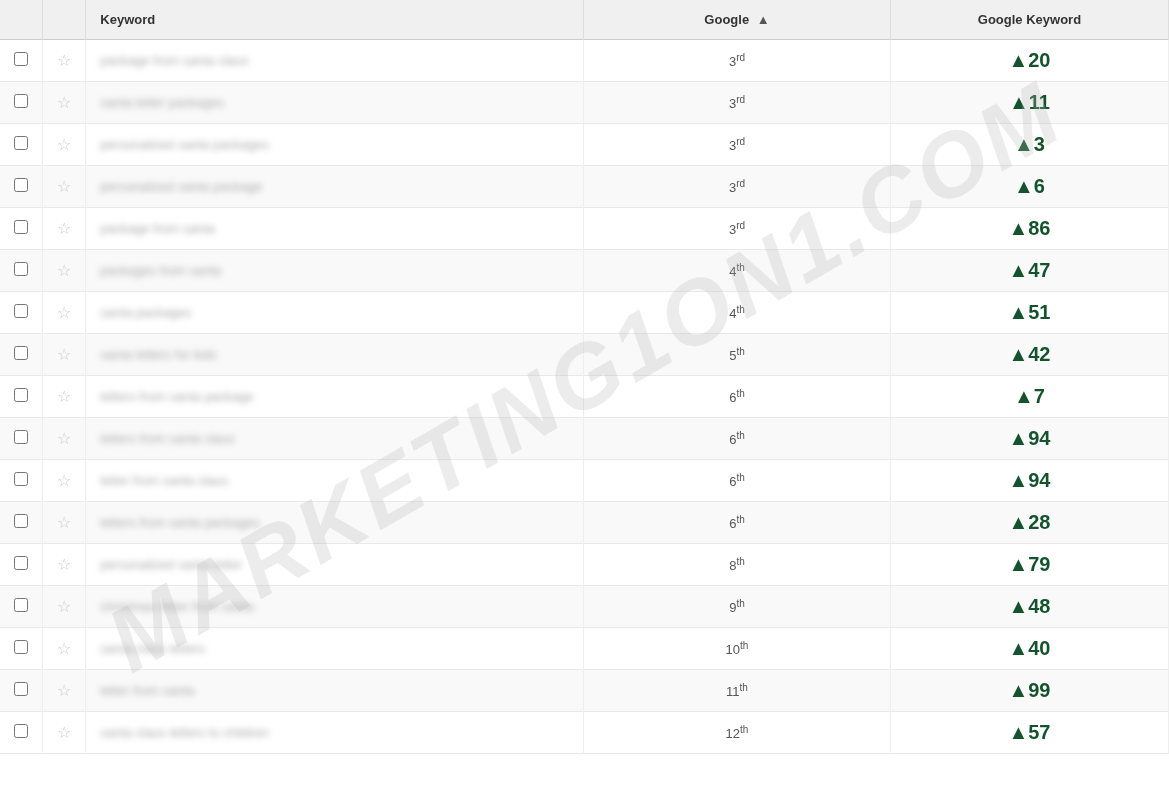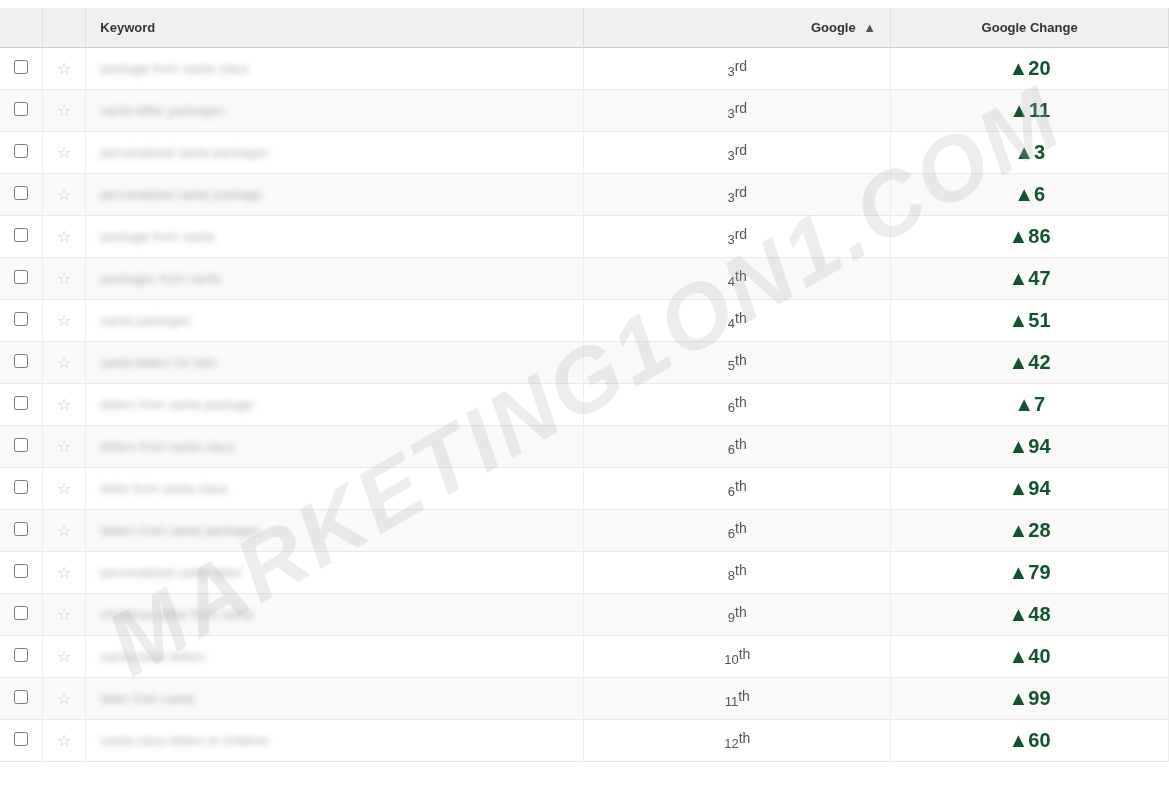--- a/index.html
+++ b/index.html
@@ -28,21 +28,20 @@
       white-space: nowrap;
       pointer-events: none;
       z-index: 10;
       letter-spacing: 4px;
       font-style: italic;
     }
 
     table {
       width: 100%;
       border-collapse: collapse;
-      margin-top: 8px;
     }
 
     thead tr {
       background: #f0f0f0;
       border-bottom: 1px solid #ccc;
     }
 
     thead th {
       padding: 12px 14px;
       text-align: left;
@@ -101,21 +100,21 @@
       filter: blur(3px);
       user-select: none;
     }
 
     .rank {
       font-size: 13px;
       color: #555;
     }
 
     .rank sup {
-      font-size: 14px;
+      font-size: 10px;
     }
 
     .change-positive {
       color: #14532d;
       font-weight: bold;
       font-size: 20px;
     }
 
     input[type="checkbox"] {
       cursor: pointer;
@@ -128,21 +127,21 @@
       font-size: 16px;
       cursor: pointer;
     }
 
     .th-keyword {
       width: 520px;
     }
 
     .th-google {
       width: 320px;
-      text-align: right;
+      text-align: center;
     }
 
     .th-change {
       text-align: center;
     }
   </style>
 </head>
 <body>
 
 <div class="table-container">
@@ -153,21 +152,21 @@
         <th class="col-checkbox"></th>
         <th class="col-star"></th>
         <th class="th-keyword">
           <span>Keyword</span>
         </th>
         <th class="th-google">
           <span>Google</span>
           <span class="sort-arrow">▲</span>
         </th>
         <th class="th-change">
-          <span>Google Change</span>
+          <span>Google Keyword</span>
         </th>
       </tr>
     </thead>
     <tbody id="table-body">
     <tr>
     <td class="col-checkbox">
       <input type="checkbox" style="">
     </td>
     <td class="col-star">
       <span class="star-icon">☆</span>
@@ -444,18 +443,18 @@
     <td class="col-star">
       <span class="star-icon">☆</span>
     </td>
     <td class="col-keyword">
       <span class="keyword-text">santa claus letters to children</span>
     </td>
     <td class="col-google">
       <span class="rank">12<sup>th</sup></span>
     </td>
     <td class="col-change">
-      <span class="change-positive">▲60</span>
+      <span class="change-positive">▲57</span>
     </td>
   </tr>
       </tbody>
   </table>
 </div>
 
 </body></html>

